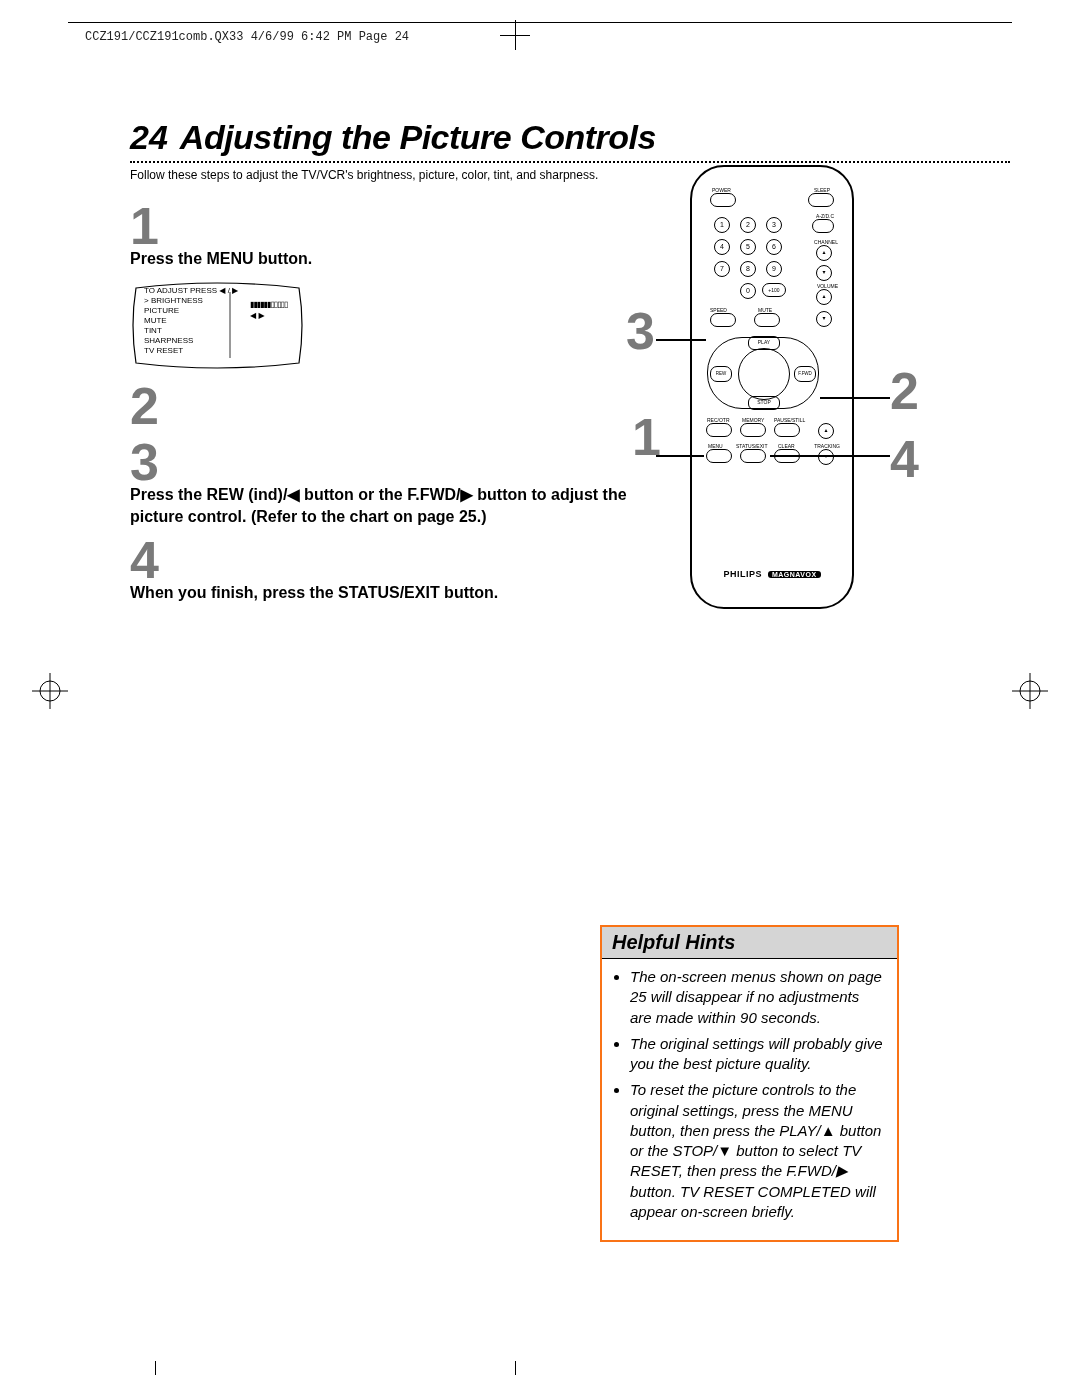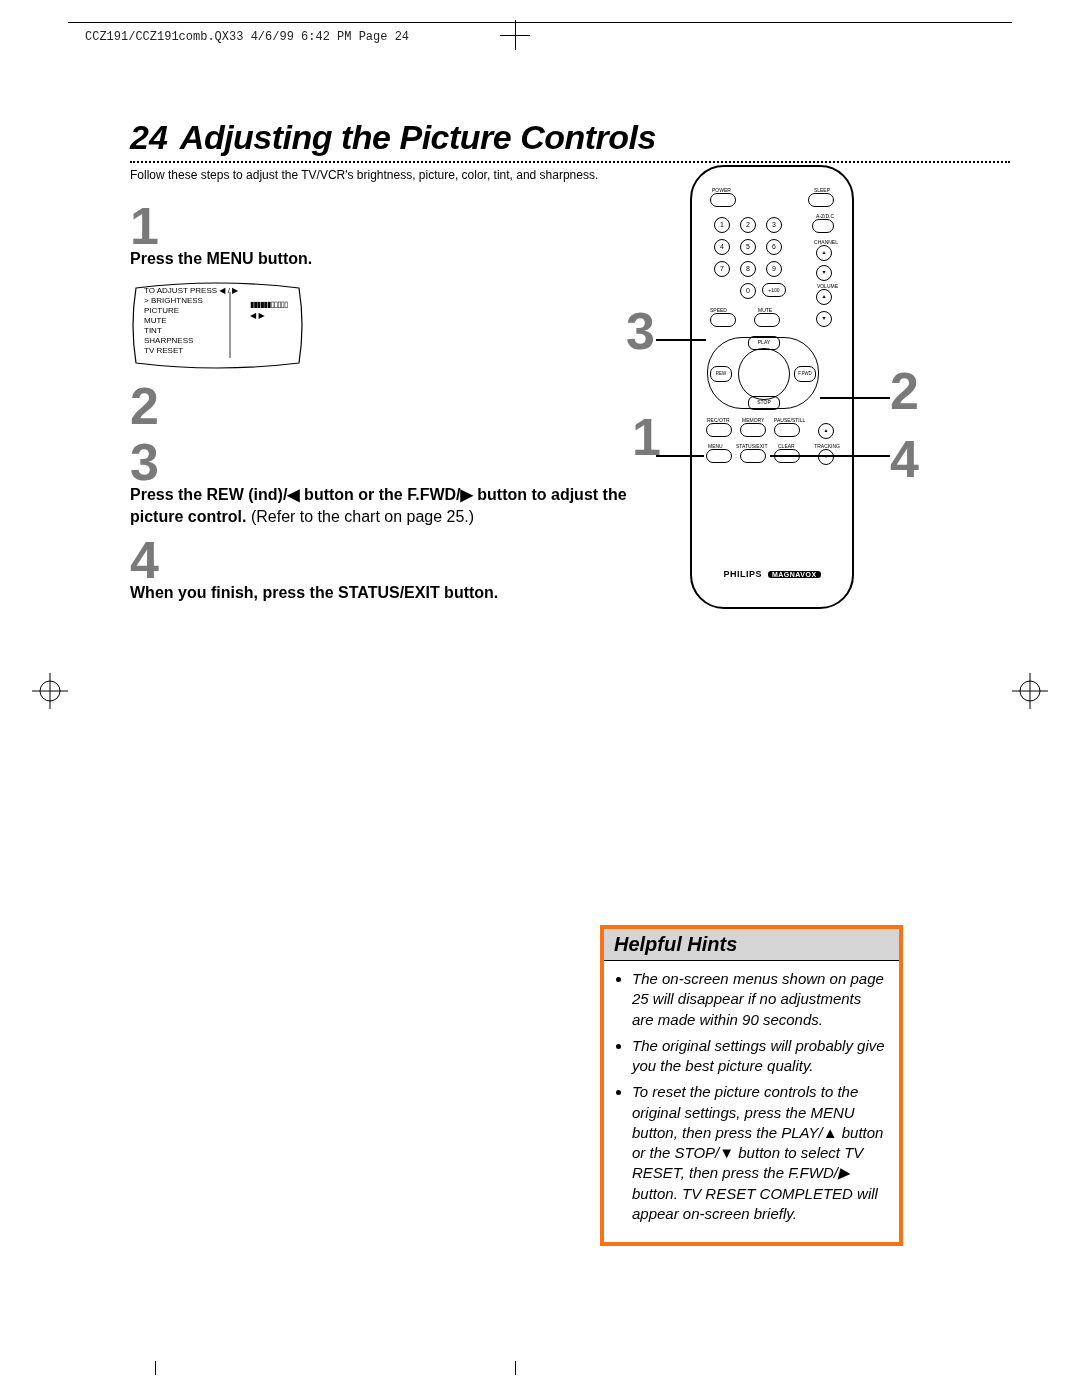--- a/index.html
+++ b/index.html
@@ -115,21 +115,21 @@
     font-size: 52px;
     color: #7a7a7a;
     line-height: 0.9;
     margin-top: 10px;
   }
   .step-body {
     font-size: 16px;
     line-height: 1.35;
     margin-top: -2px;
   }
-  .step-normal { font-weight: normal; }
+  .step-normal { font-weight: bold; }
 
   .tv-screen {
     margin-top: 8px;
     width: 175px;
     height: 95px;
     position: relative;
   }
   .tv-screen svg { position: absolute; top:0; left:0; }
   .tv-text {
     position: absolute;
@@ -260,21 +260,21 @@
     padding: 0 4px;
     font-size: 7px;
     margin-left: 3px;
   }
 
   .hints-box {
     position: absolute;
     top: 925px;
     left: 600px;
     width: 295px;
-    border: 4px solid #f97316;
+    border: 2px solid #f97316;
   }
   .hints-title {
     background: #d5d5d5;
     border-bottom: 1px solid #000;
     font-style: italic;
     font-weight: bold;
     font-size: 20px;
     padding: 4px 10px;
   }
   .hints-body {

